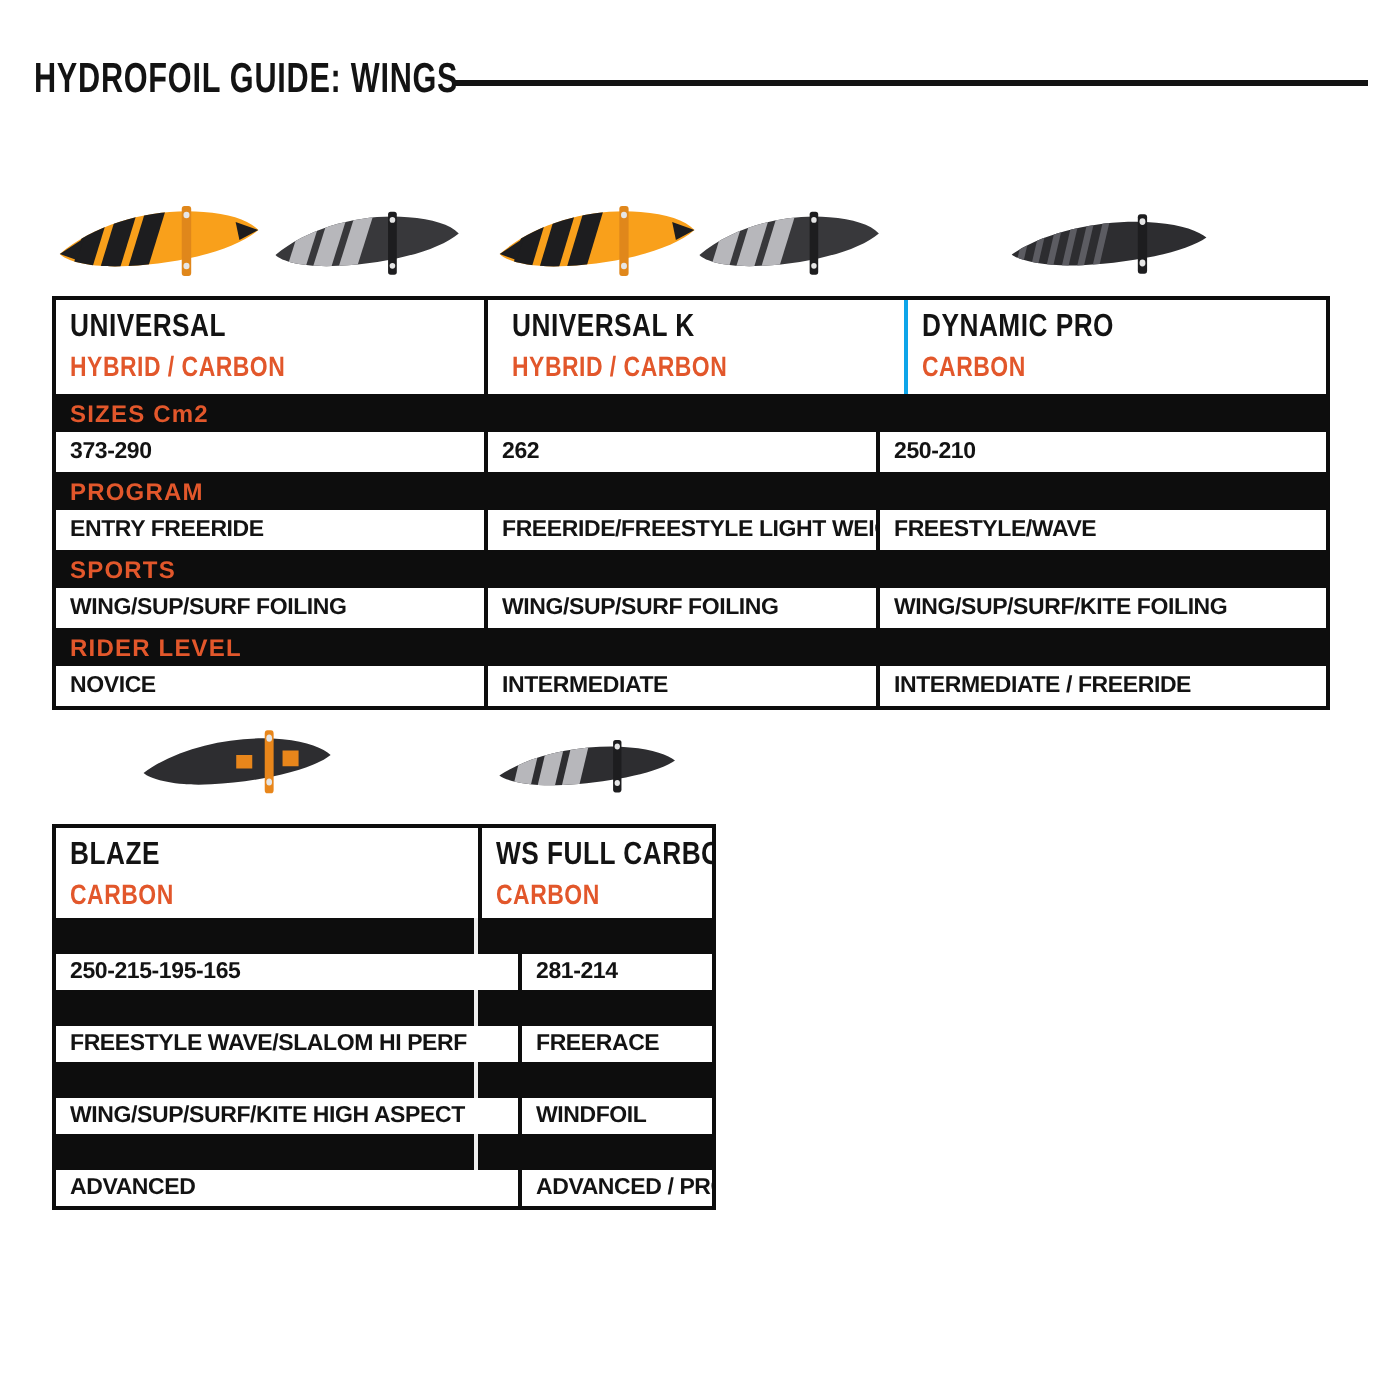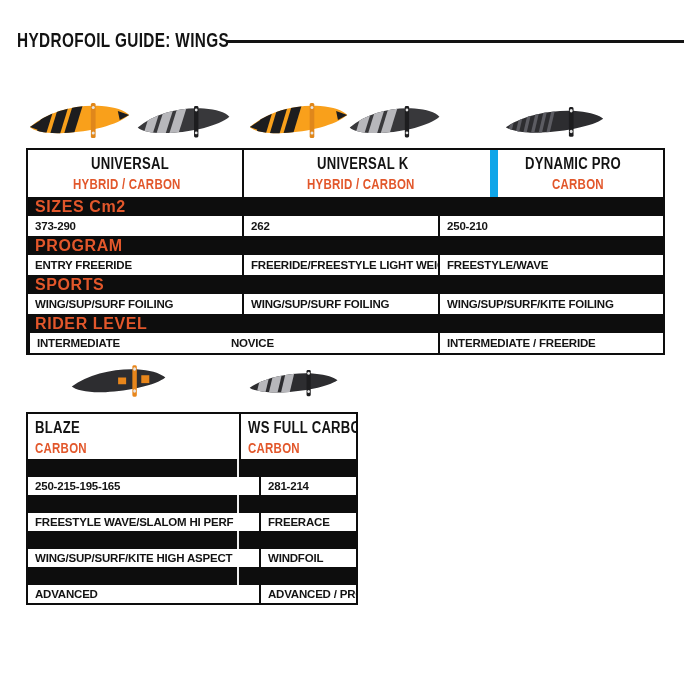--- a/index.html
+++ b/index.html
@@ -14,38 +14,38 @@
   
   .wingbox{position:absolute;}
   .wingbox svg{display:block;width:100%;height:100%;}
 
   
   .tbl{position:absolute;background:#fff;border:2px solid #0d0d0d;box-sizing:border-box;}
   .t1{left:26px;top:148px;width:639px;}
   .t2{left:26px;top:412px;width:332px;}
 
   .hrow{display:flex;}
-  .t1 .hrow{height:47px;text-align:center;}
+  .t1 .hrow{height:47px;}
   .t2 .hrow{height:45px;}
   .hcell{box-sizing:border-box;padding:5px 0 0 7px;overflow:hidden;}
   .t1 .hc1{width:214px;}
-  .t1 .hc2{width:248px;border-left:2px solid #0d0d0d;padding-left:12px;}
-  .t1 .hc3{flex:1;border-left:8px solid #0ea5e9;}
+  .t1 .hc2{width:210px;border-left:2px solid #0d0d0d;padding-left:12px;}
+  .t1 .hc3{flex:1;border-left:2px solid #0ea5e9;}
   .t2 .hc1{width:211px;}
   .t2 .hc2{flex:1;border-left:2px solid #0d0d0d;}
   .hname{display:inline-block;font-size:16px;font-weight:700;white-space:nowrap;
          transform:scaleX(.82);transform-origin:0 50%;letter-spacing:.3px;}
   .hsub{display:block;margin-top:2px;}
   .hsub span{display:inline-block;font-size:14px;font-weight:700;color:var(--accent,#e2572b);
          white-space:nowrap;transform:scaleX(.82);transform-origin:0 50%;letter-spacing:.3px;}
 
   .bar{background:#0d0d0d;display:flex;align-items:center;padding-left:7px;box-sizing:border-box;position:relative;}
   .t1 .bar{height:19px;}
   .t2 .bar{height:18px;}
-  .bar-label{font-size:16px;font-weight:700;color:var(--accent,#e2572b);letter-spacing:.6px;white-space:nowrap;}
+  .bar-label{font-size:12px;font-weight:700;color:var(--accent,#e2572b);letter-spacing:.6px;white-space:nowrap;}
   .t2 .bar::after{content:"";position:absolute;left:209px;top:0;bottom:0;width:2px;background:#efefef;}
 
   .vrow{display:flex;}
   .t1 .vrow{height:20px;}
   .t2 .vrow{height:18px;}
   .vcell{box-sizing:border-box;display:flex;align-items:center;padding-left:7px;
          font-size:11.5px;font-weight:700;letter-spacing:-.2px;white-space:nowrap;overflow:hidden;text-align:center;}
   .t1 .vc1{width:214px;}
   .t1 .vc2{width:196px;border-left:2px solid #0d0d0d;}
   .t1 .vc3{flex:1;border-left:2px solid #0d0d0d;}
@@ -210,22 +210,22 @@
     <div class="vrow">
       <div class="vcell vc1">WING/SUP/SURF FOILING</div>
       <div class="vcell vc2">WING/SUP/SURF FOILING</div>
       <div class="vcell vc3">WING/SUP/SURF/KITE FOILING</div>
     </div>
 
     <div class="bar">
       <span class="bar-label">RIDER LEVEL</span>
     </div>
     <div class="vrow">
+      <div class="vcell vc1">NOVICE</div>
       <div class="vcell vc2">INTERMEDIATE</div>
-      <div class="vcell vc1">NOVICE</div>
       <div class="vcell vc3">INTERMEDIATE / FREERIDE</div>
     </div>
   </div>
 
   <div id="wings-row2">
       <div class="wingbox" style="left: 70px; top: 364px; width: 98px; height: 36px;">
         <svg viewBox="0 0 110 32" preserveAspectRatio="none">
        <defs>
             <clipPath id="wc5">
               <path d="M2,20 C22,8 55,3 80,5 C94,6 103,9 107,12 C96,19 66,24 40,25 C22,26 6,23 2,20 Z"></path>

